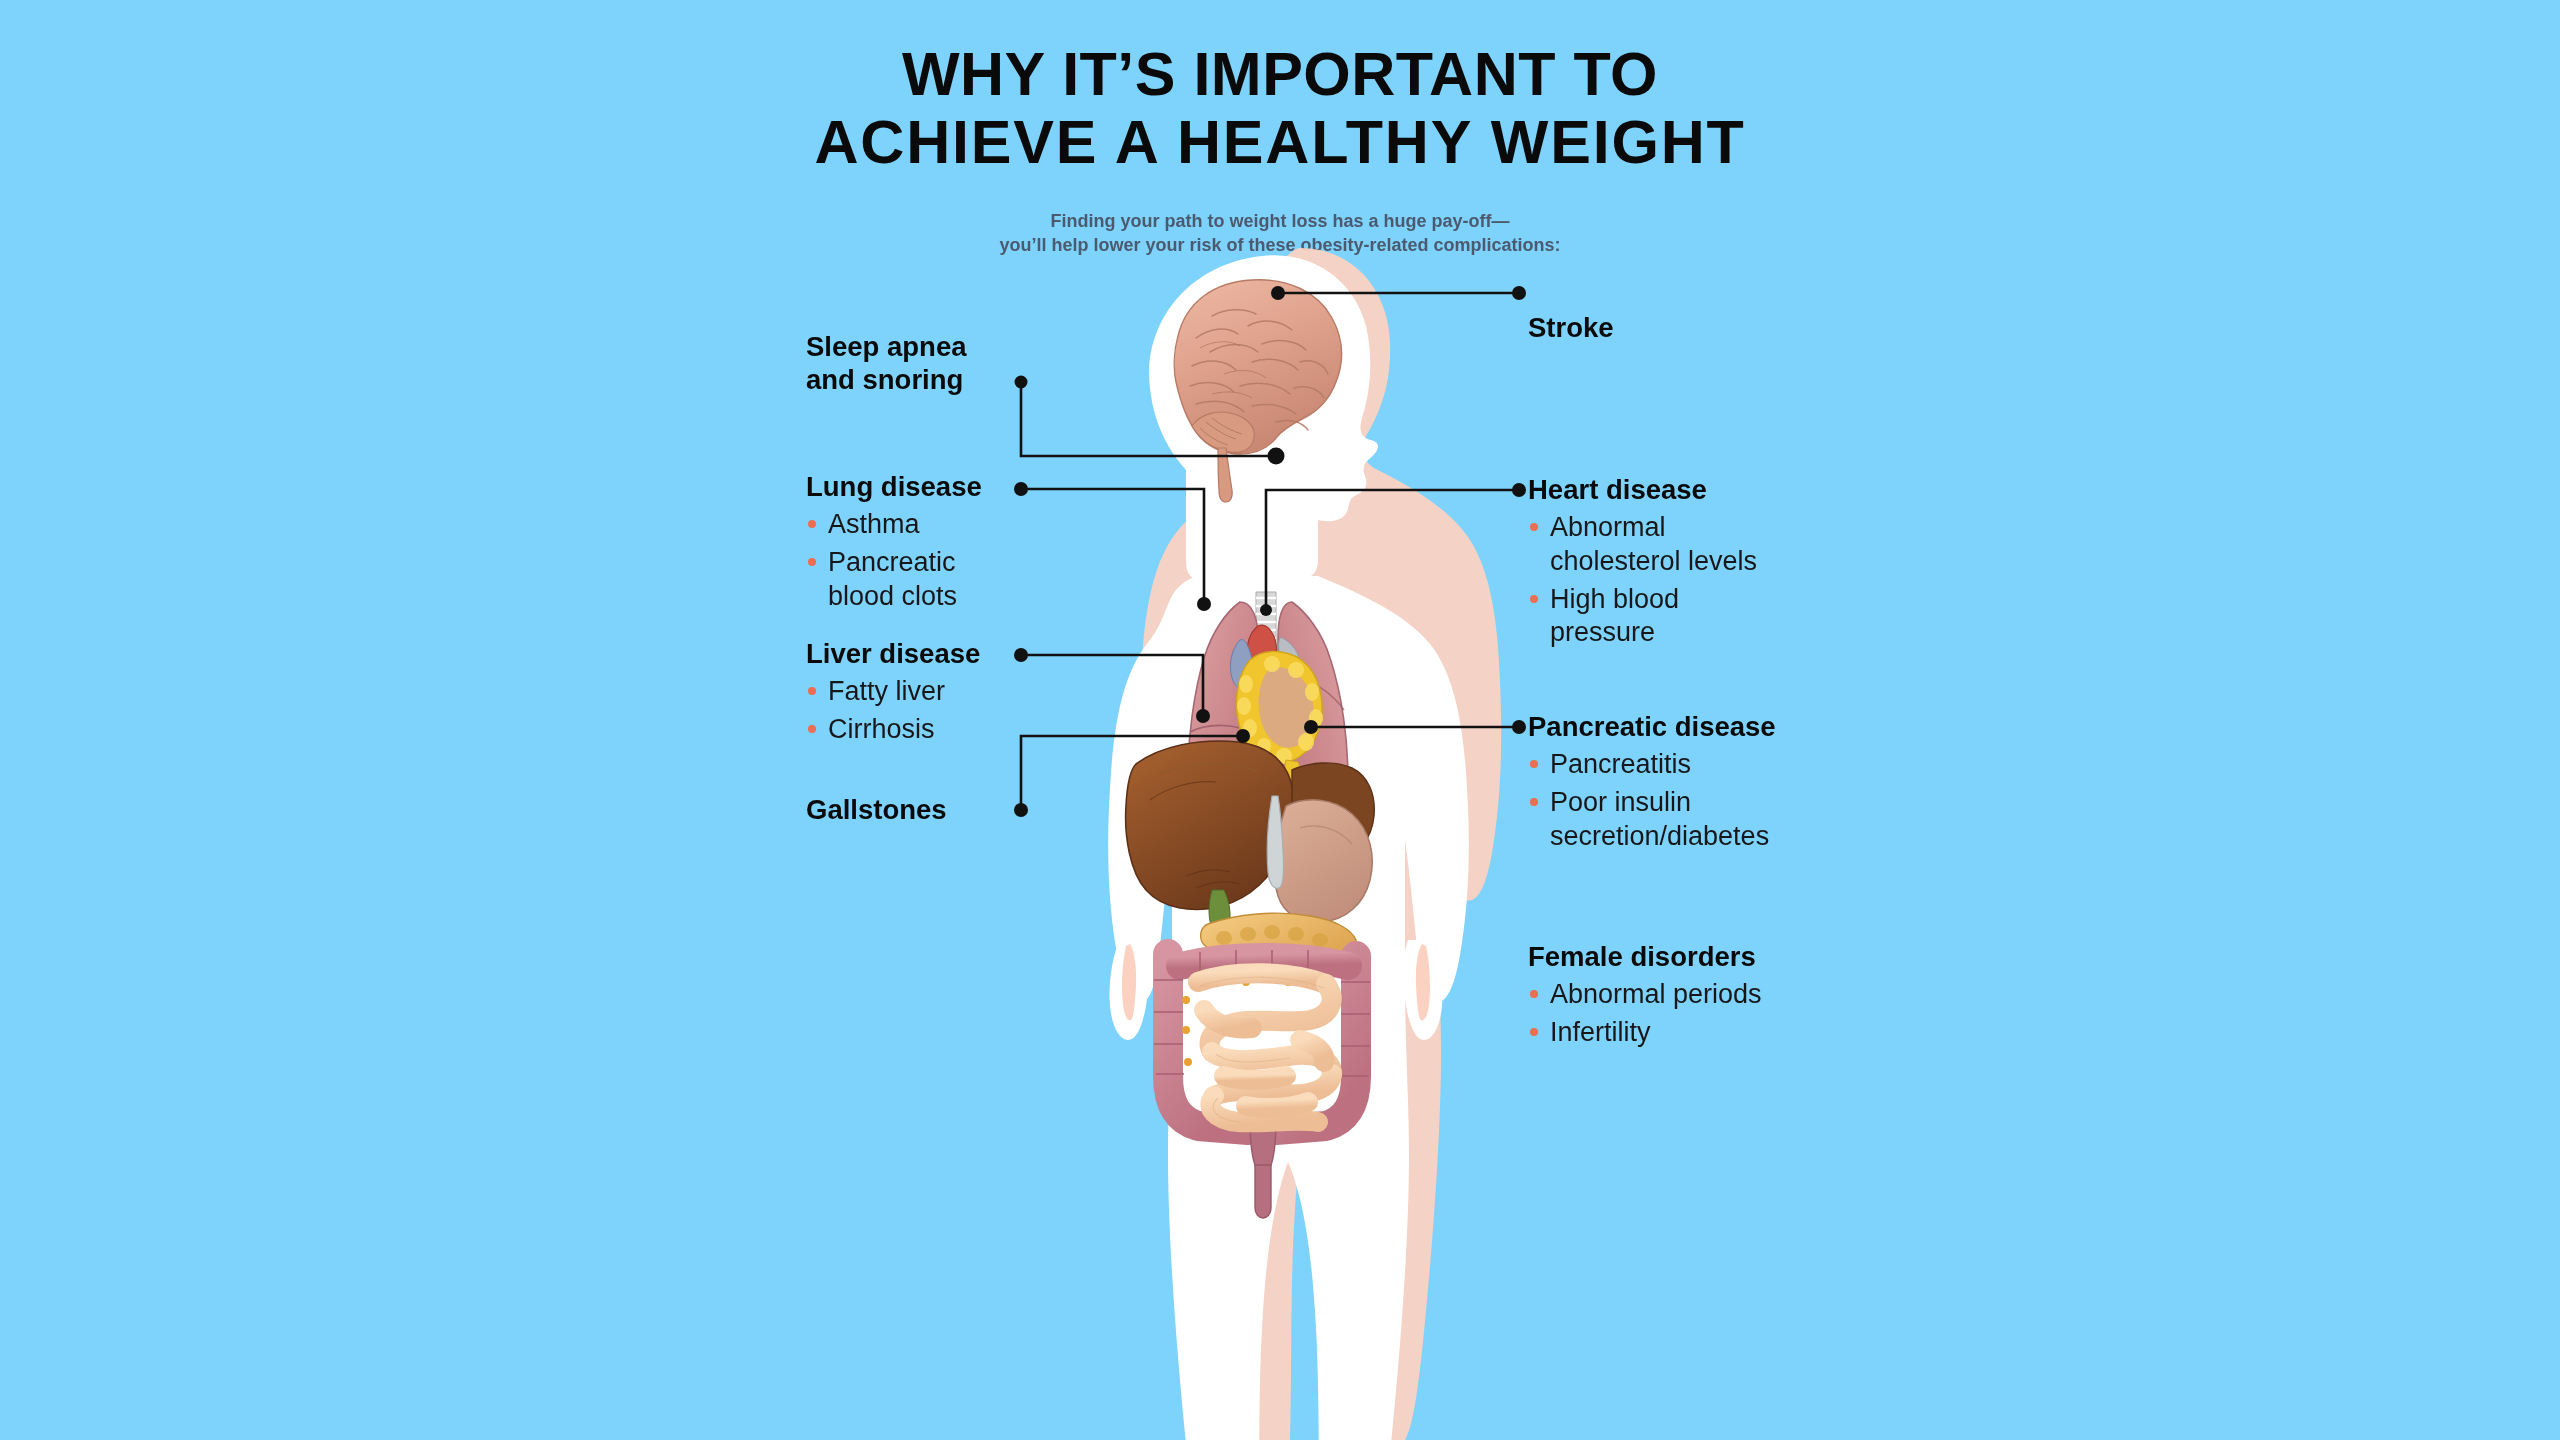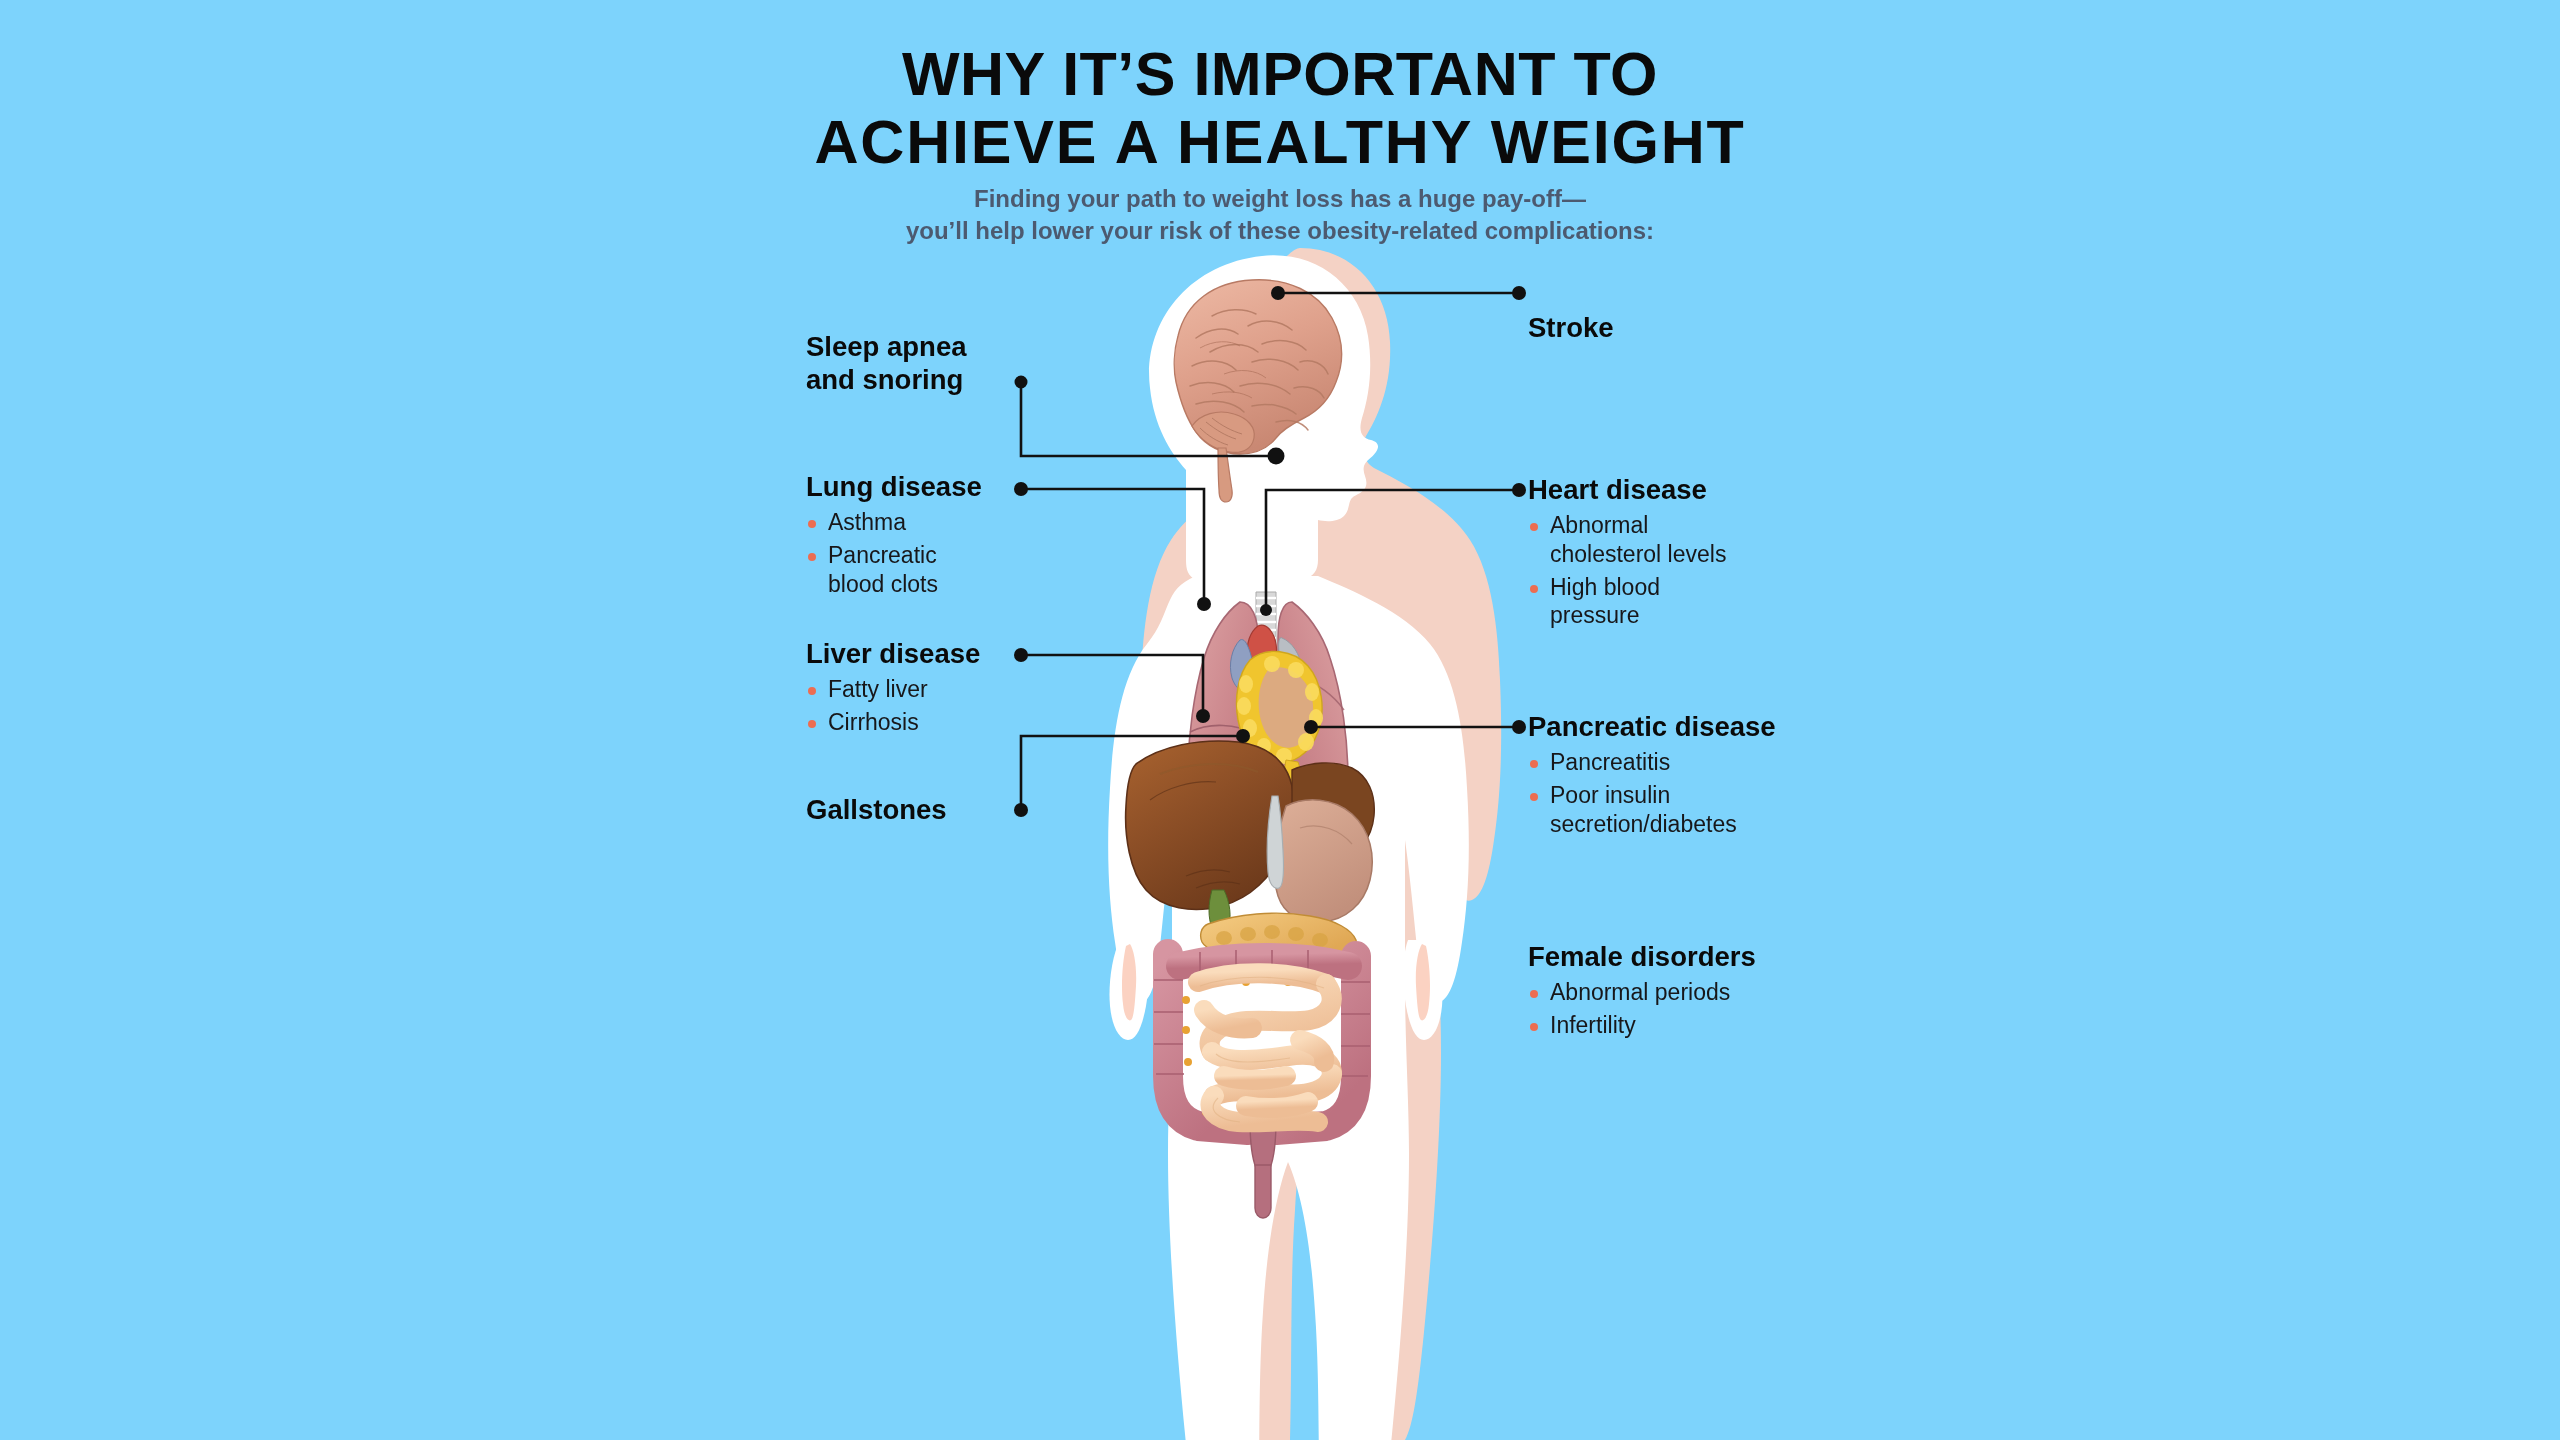--- a/index.html
+++ b/index.html
@@ -26,22 +26,22 @@
     font-size: 61px;
     font-weight: 700;
     letter-spacing: 0.5px;
     line-height: 1.12;
     color: #0a0a0a;
     text-transform: uppercase;
     font-family: "Liberation Sans", sans-serif;
   }
   #title .l2 { display: block; letter-spacing: 1.8px; }
   #subtitle {
-    margin-top: 6px;
-    font-size: 24px;
+    margin-top: 32px;
+    font-size: 18px;
     font-weight: 700;
     line-height: 1.36;
     color: #4c5a70;
   }
 
   
   #figure {
     position: absolute;
     left: 1000px; top: 240px;
     width: 560px; height: 1200px;
@@ -61,21 +61,21 @@
   .lbl .head {
     font-size: 27.5px;
     font-weight: 700;
     color: #0a0a0a;
     line-height: 1.2;
     white-space: nowrap;
   }
   .lbl .head.wrap { white-space: normal; }
   .lbl ul { list-style: none; margin-top: 5px; }
   .lbl li {
-    font-size: 23px;
+    font-size: 27px;
     font-weight: 400;
     color: #17171a;
     line-height: 1.25;
     padding-left: 22px;
     position: relative;
     margin-top: 4px;
   }
   .lbl li .dot {
     position: absolute;
     left: 2px; top: 12px;

